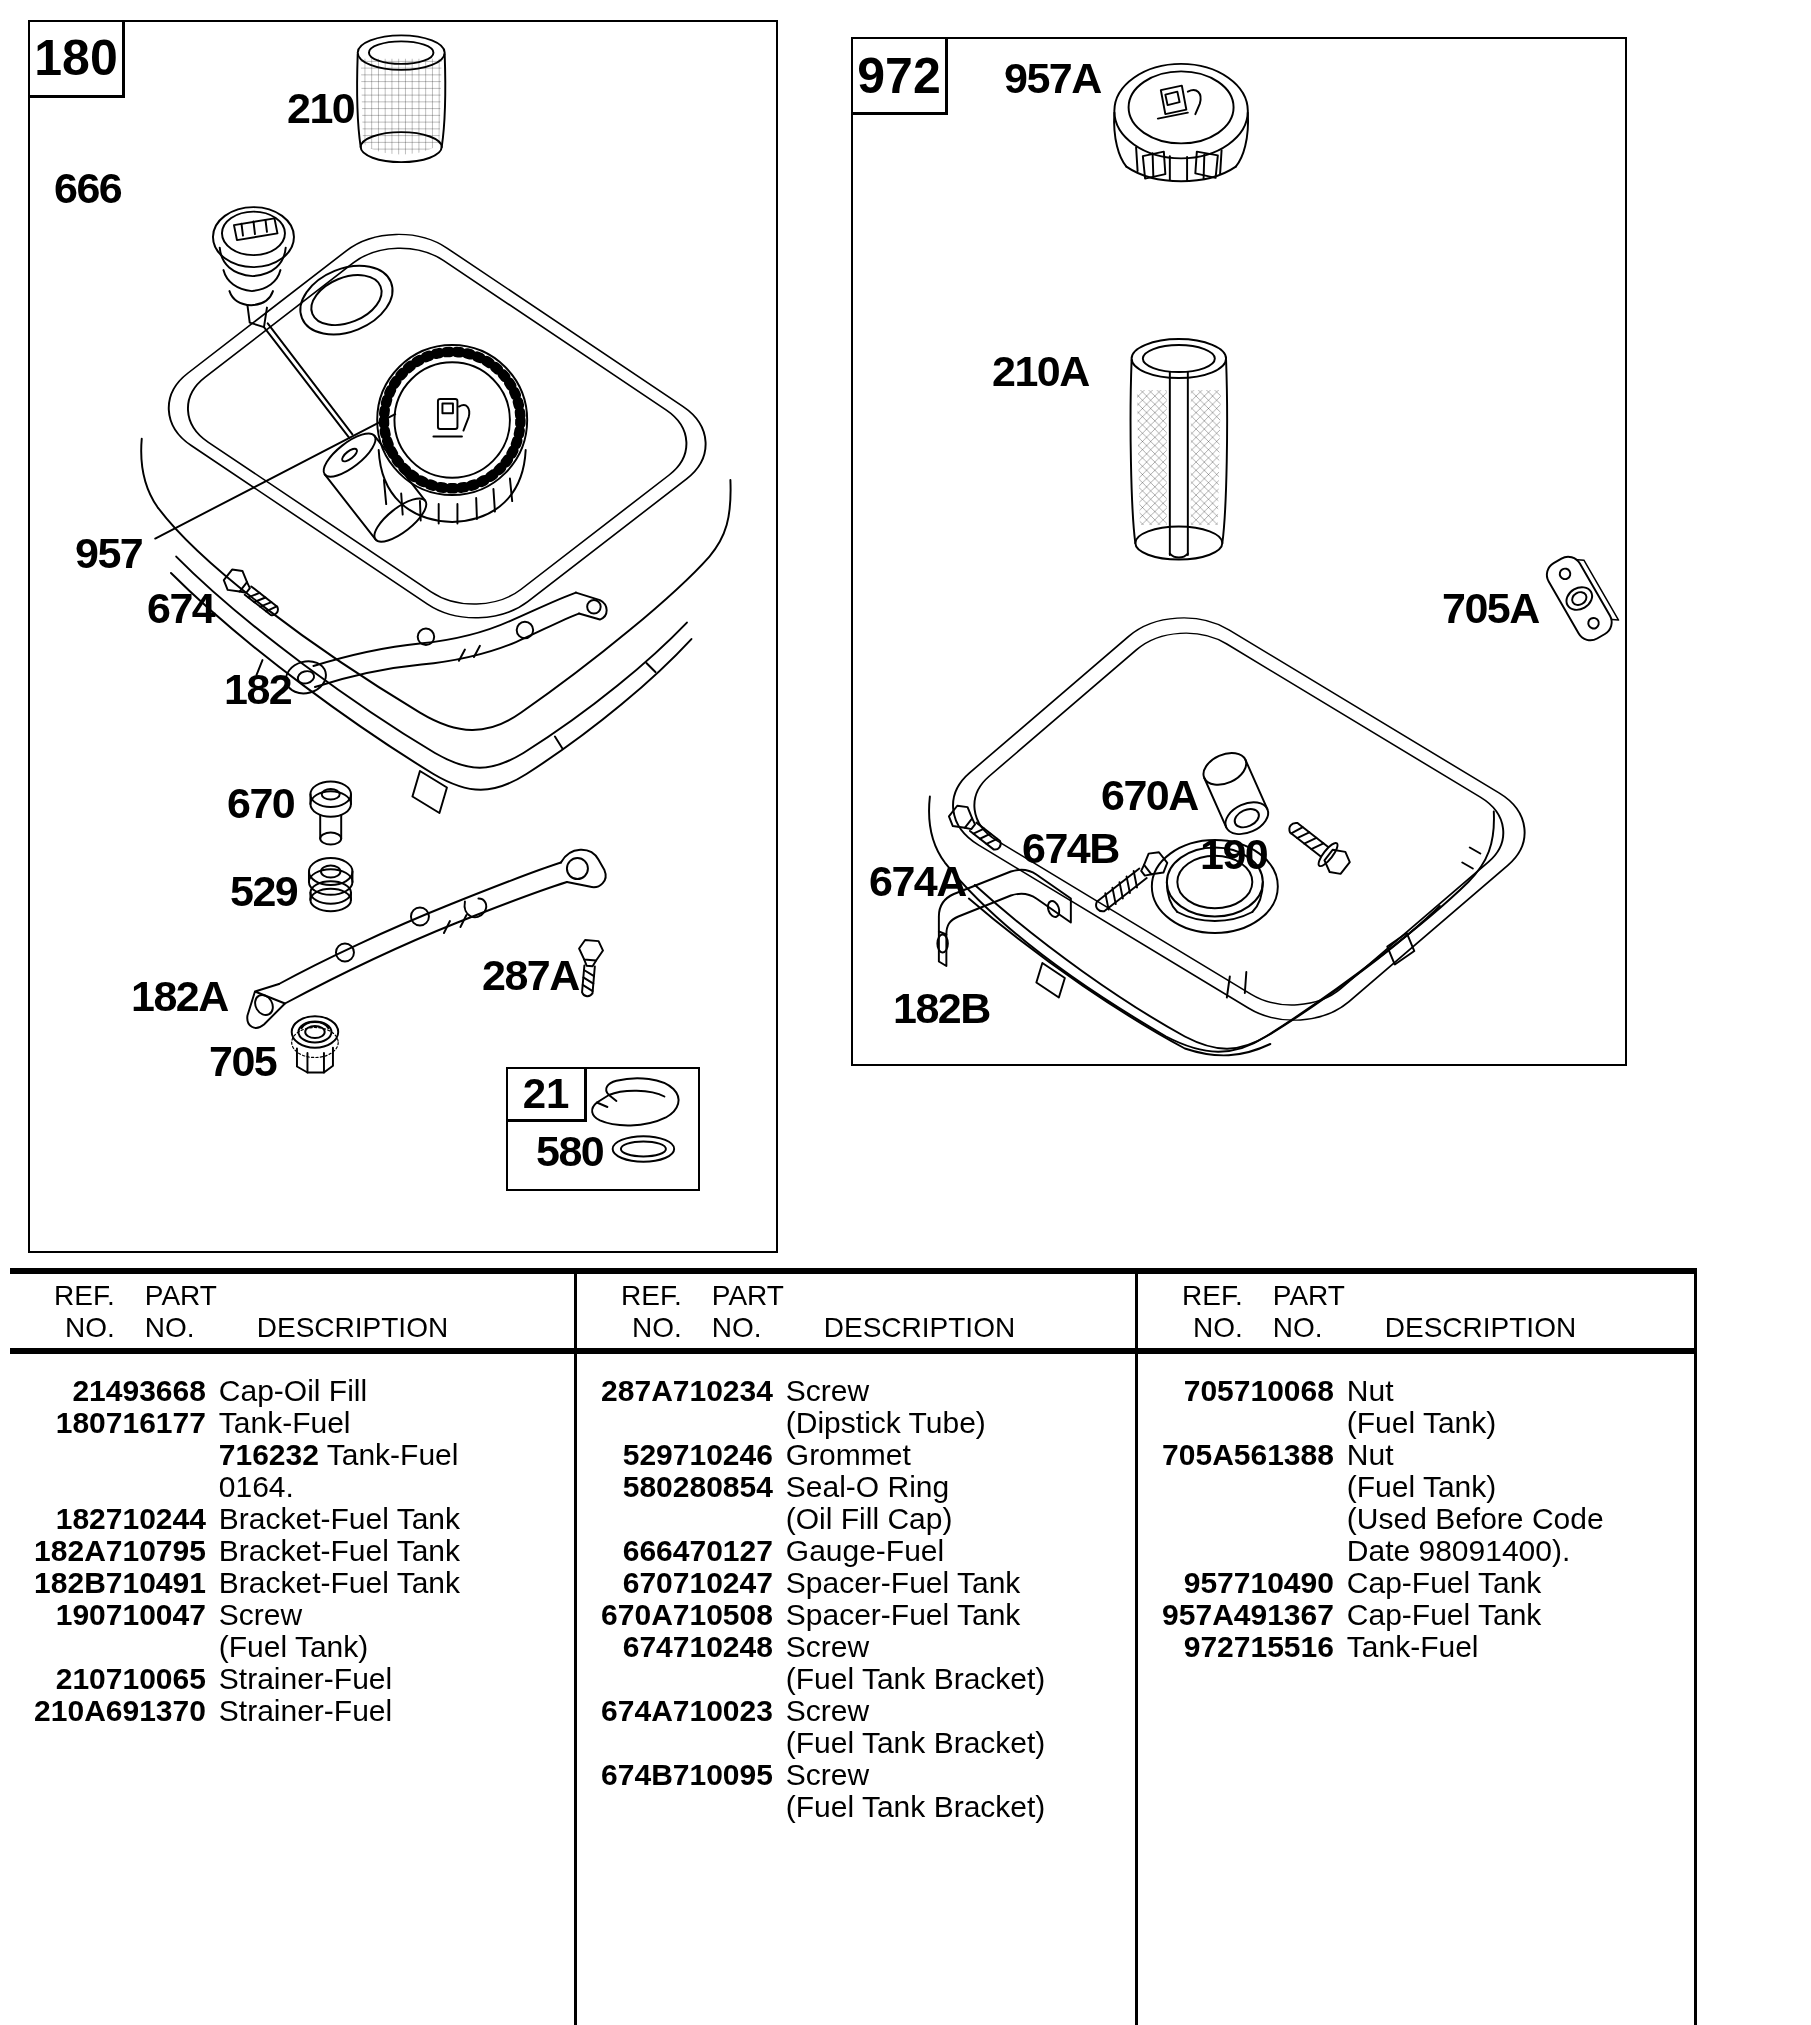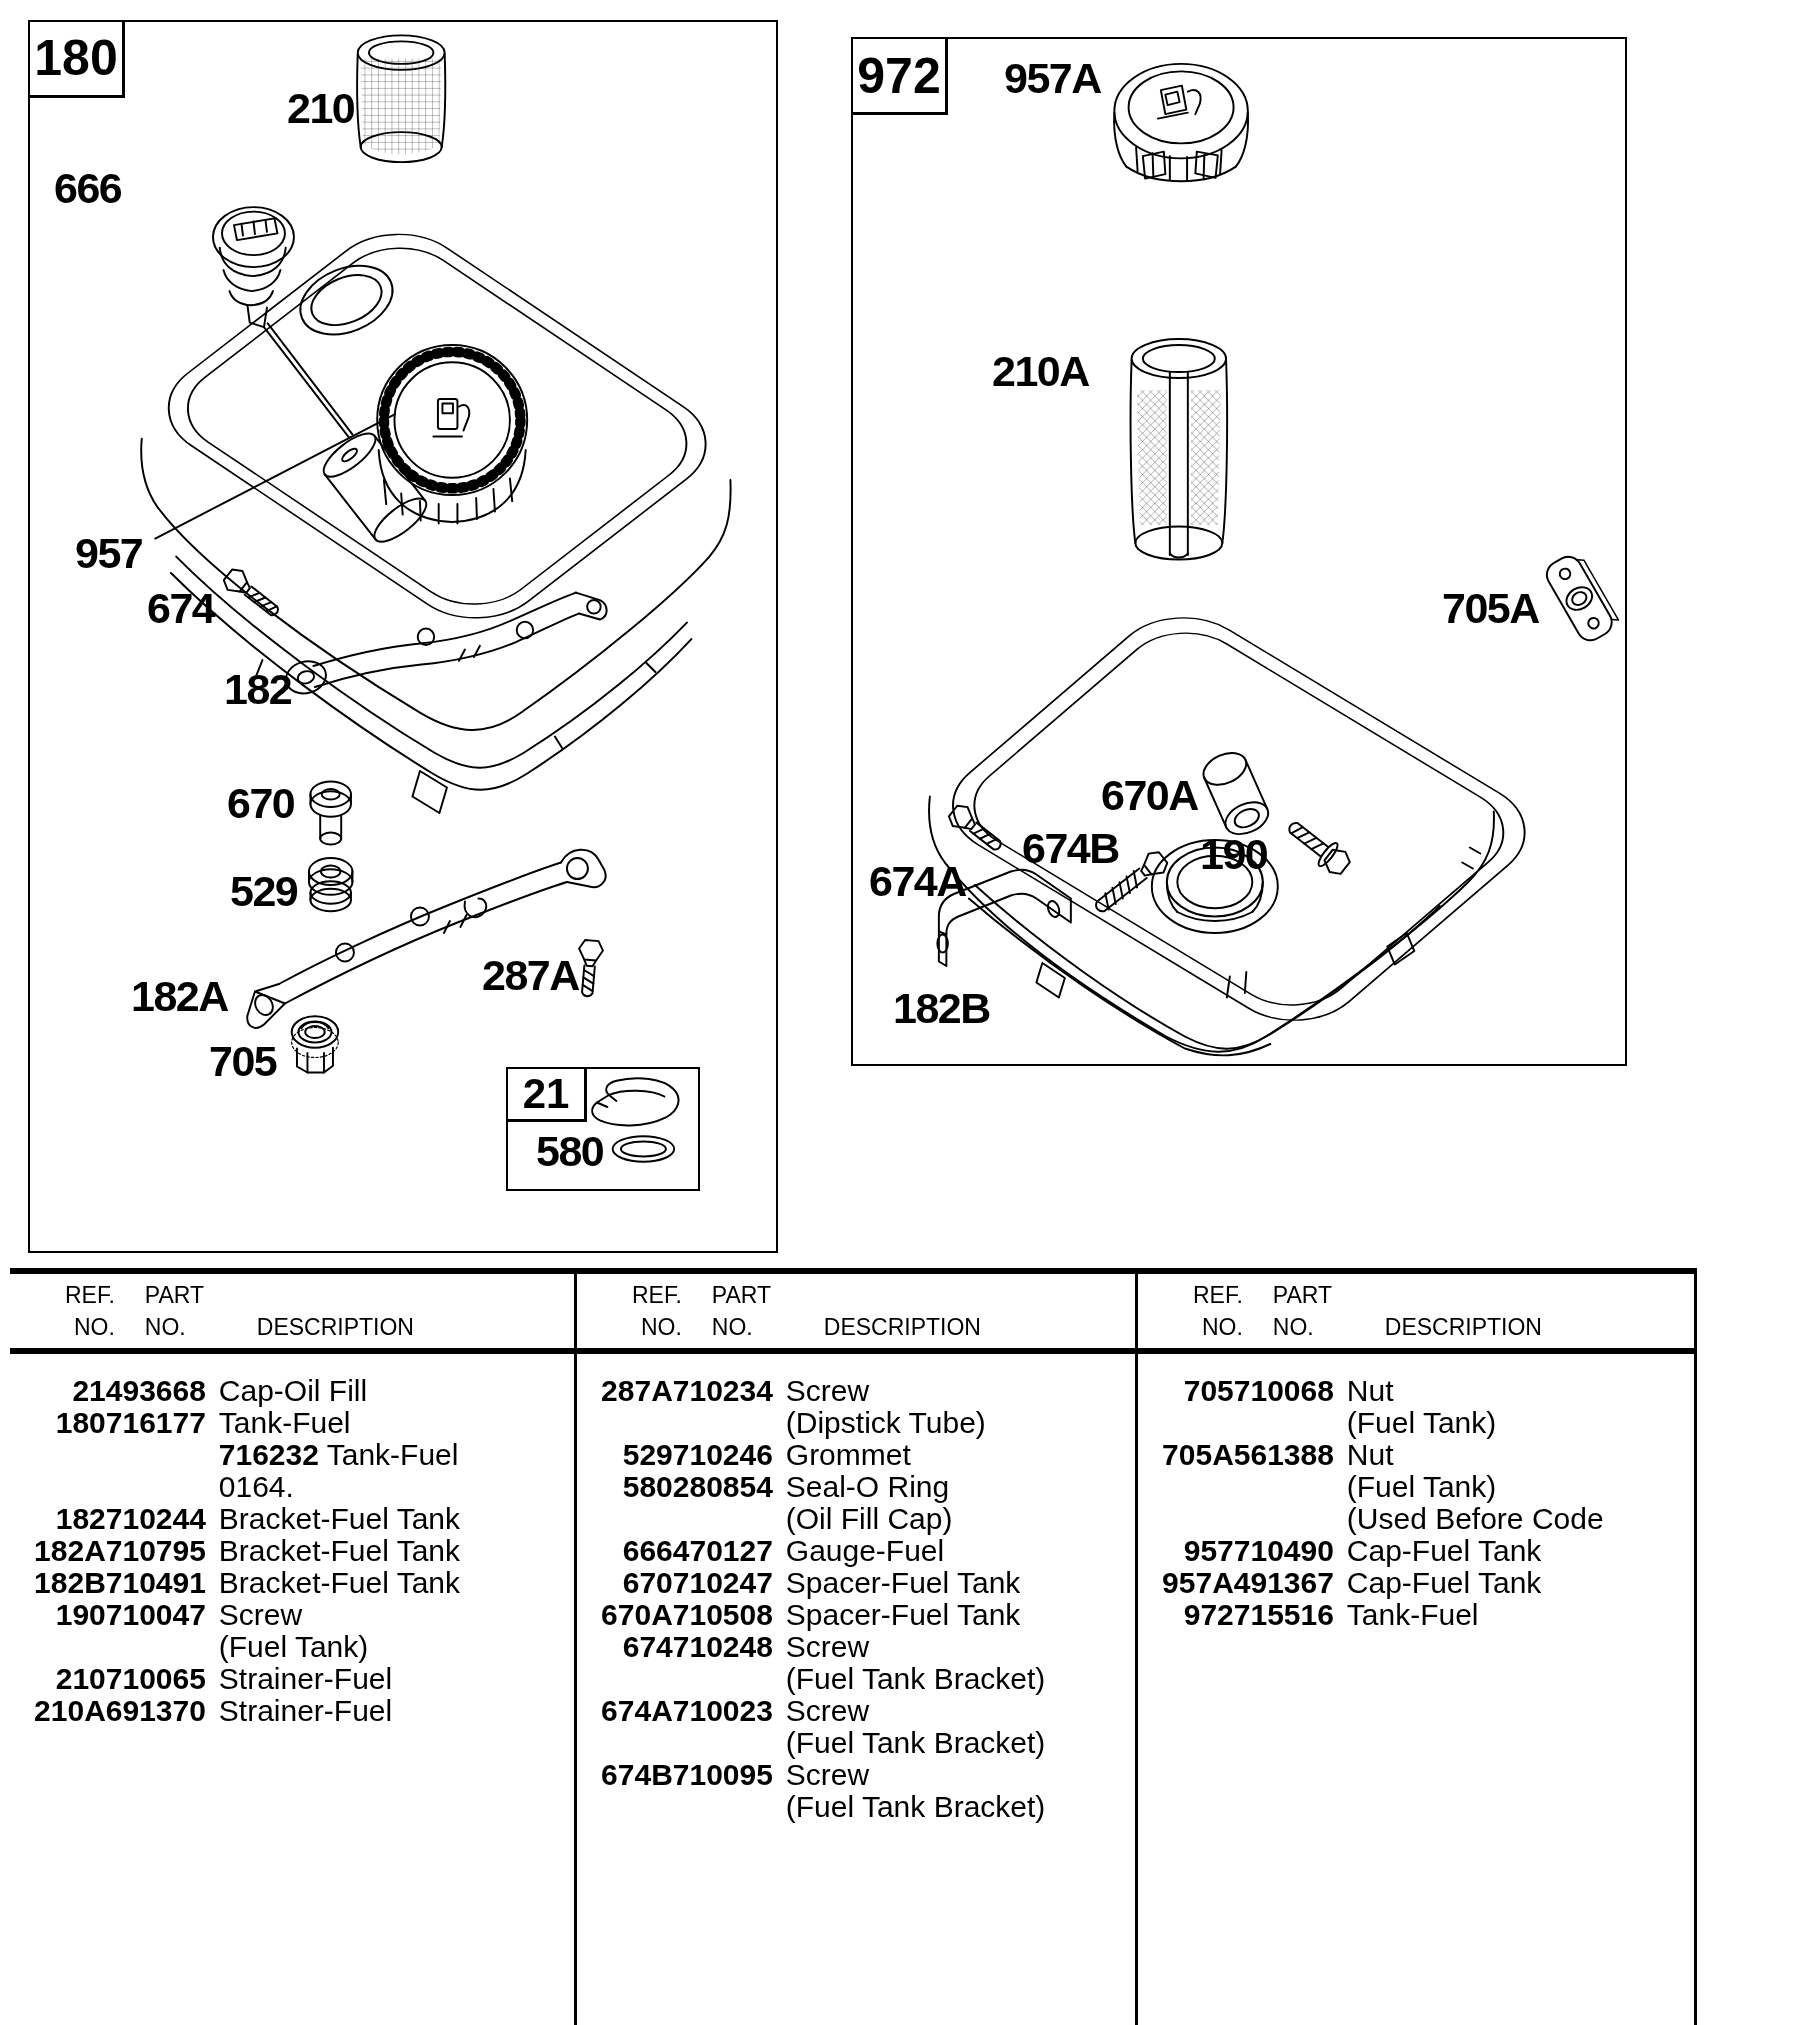--- a/index.html
+++ b/index.html
@@ -12,21 +12,21 @@
   .tag-big{width:92px;height:73px;font-size:50px;}
   .tag-small{width:76px;height:50px;font-size:42px;}
   .plabel{position:absolute;font-weight:bold;font-size:43px;letter-spacing:-1.5px;z-index:10;white-space:nowrap;}
   #art{position:absolute;left:0;top:0;z-index:5;pointer-events:none;}
   
   .ptable{position:absolute;left:9.8px;top:1268px;width:1684px;height:758px;
           border-top:6.8px solid #000;border-right:3px solid #000;z-index:2;font-size:30px;}
   .tsep{position:absolute;left:0;right:0;top:74px;height:6px;background:#000;}
   .tdivider{position:absolute;top:0;bottom:0;width:3px;background:#000;}
   .colc{position:absolute;top:0;bottom:0;}
-  .hdr{position:relative;height:74px;line-height:31.5px;padding-top:6px;font-size:23px;}
+  .hdr{position:relative;height:74px;line-height:31.5px;padding-top:6px;font-size:28px;}
   .h-ref{position:absolute;left:0;top:6px;width:105px;text-align:right;}
   .h-part{position:absolute;left:135px;top:6px;width:90px;}
   .h-desc{position:absolute;left:247px;top:38px;}
   .rows{padding-top:21px;}
   .trow{display:flex;line-height:32px;}
   .tref{width:96px;text-align:right;font-weight:bold;flex:none;}
   .tpart{width:113px;font-weight:bold;flex:none;}
   .tdesc{flex:1;}
   .b{font-weight:bold;}
 </style>
@@ -479,20 +479,25 @@
           <div class="tref"></div>
           <div class="tpart"></div>
           <div class="tdesc"><span>(Fuel Tank)</span></div>
         </div>
         <div class="trow">
           <div class="tref"></div>
           <div class="tpart"></div>
           <div class="tdesc"><span>(Used Before Code</span></div>
         </div>
         <div class="trow">
+          <div class="tref"></div>
+          <div class="tpart"></div>
+          <div class="tdesc"><span>Date 98091400).</span></div>
+        </div>
+        <div class="trow">
           <div class="tref">957</div>
           <div class="tpart">710490</div>
           <div class="tdesc"><span>Cap-Fuel Tank</span></div>
         </div>
         <div class="trow">
           <div class="tref">957A</div>
           <div class="tpart">491367</div>
           <div class="tdesc"><span>Cap-Fuel Tank</span></div>
         </div>
         <div class="trow">

